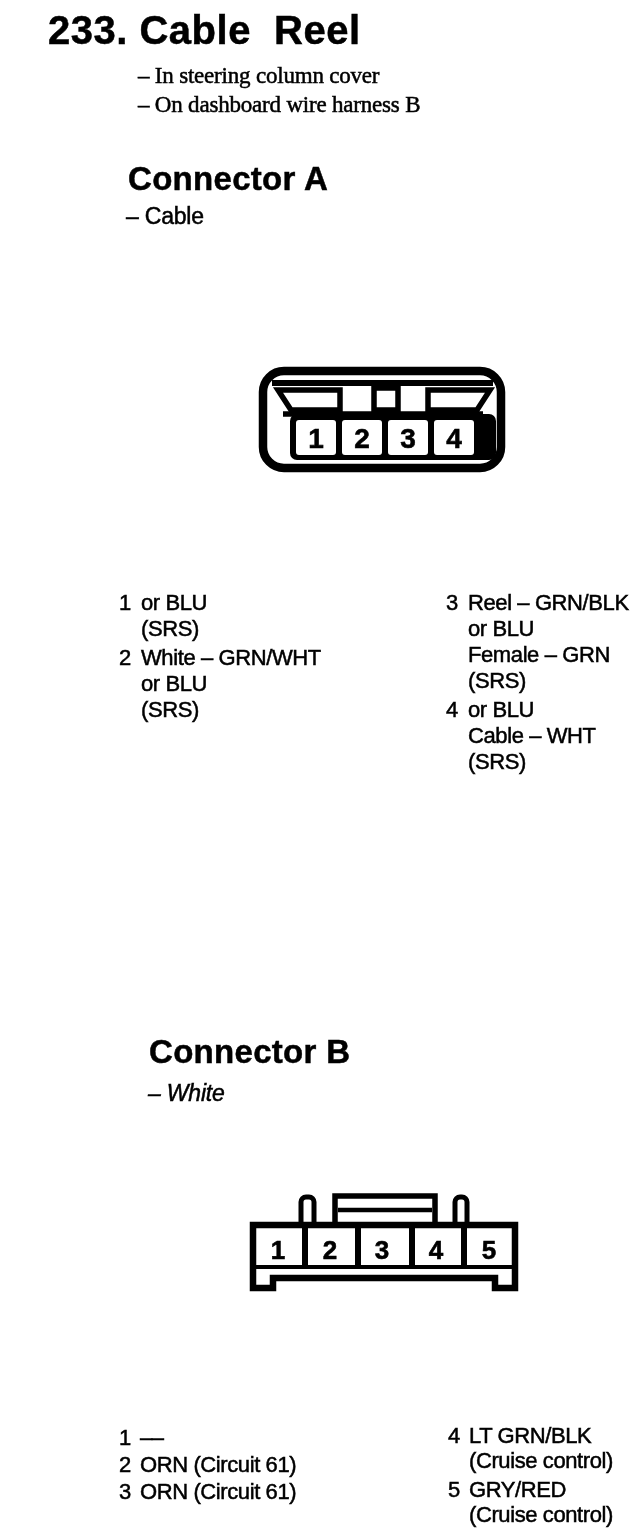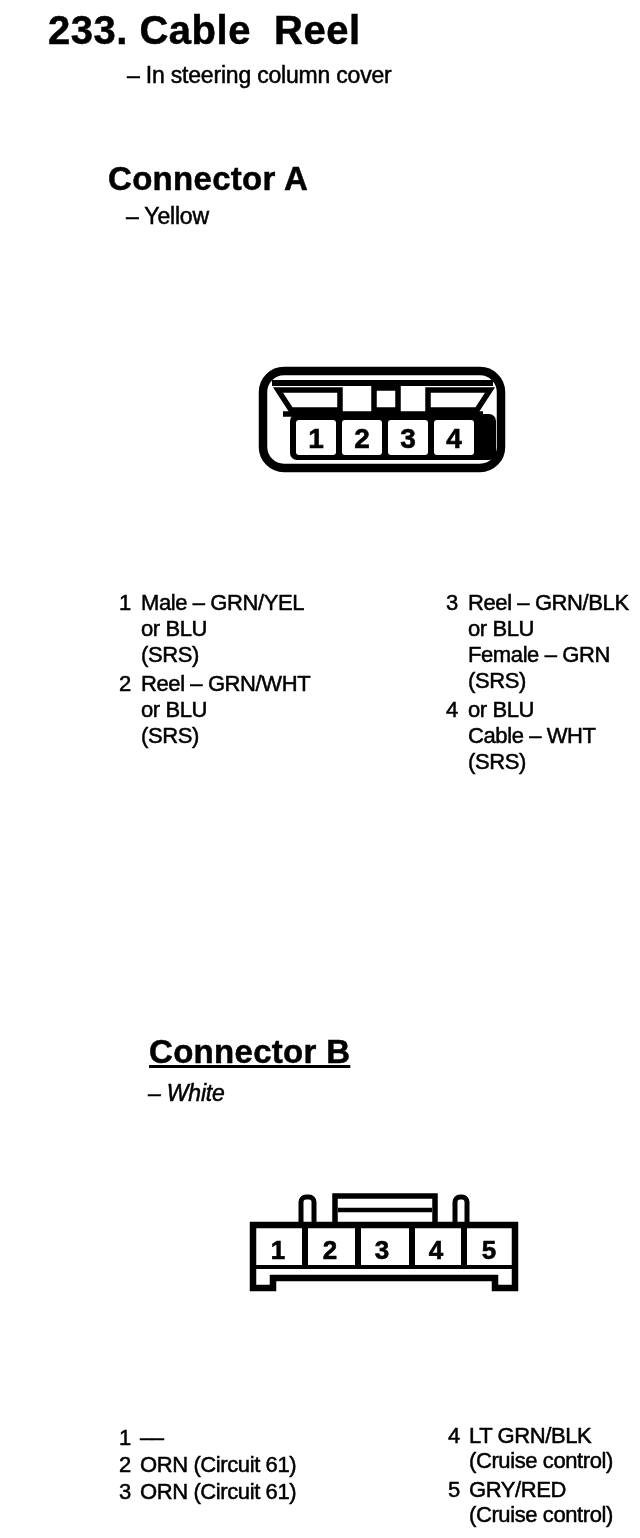--- a/index.html
+++ b/index.html
@@ -26,26 +26,27 @@
     stroke:#000; stroke-width:0.6px; text-anchor:middle;
   }
 </style>
 </head>
 <body>
 
 <div class="page">
 
   <div class="abs title ink" style="left:16px; top:10px;">233. Cable  Reel</div>
 
-  <div class="abs note-block ink" style="left:95px; top:61px;">
+  <div class="abs note-block ink" style="left:106px; top:61px;font-family:Liberation Serif, serif;">
     <div>– In steering column cover</div>
+    <div>– On dashboard wire harness B</div>
   </div>
 
-  <div class="abs h2 ink" style="left:76px; top:162px;">Connector A</div>
-  <div class="abs color-note ink" style="left:94px; top:205px;">– Yellow</div>
+  <div class="abs h2 ink" style="left:96px; top:162px;">Connector A</div>
+  <div class="abs color-note ink" style="left:94px; top:205px;">– Cable</div>
 
   <svg class="abs" style="left:210px; top:350px;" width="280" height="135" viewBox="210 350 280 135">
     <rect x="231" y="371" width="238" height="97" rx="21" fill="#fff" stroke-width="8.5"></rect>
     <line x1="240" y1="383" x2="461" y2="383" stroke-width="6"></line>
     <polygon points="246,390 308,390 308,410 259,410" fill="#fff" stroke-width="5.5"></polygon>
     <rect x="342" y="388" width="24" height="22" fill="#fff" stroke-width="5.5"></rect>
     <polygon points="396,390 458,390 445,410 396,410" fill="#fff" stroke-width="5.5"></polygon>
     <line x1="251" y1="414" x2="451" y2="414" stroke-width="5.5"></line>
     <rect x="258" y="414" width="206" height="46" rx="7" fill="#000" stroke-width="0"></rect>
     <rect x="264" y="420" width="40" height="35" rx="3" fill="#fff" stroke-width="0"></rect>
@@ -55,29 +56,28 @@
     <text x="284" y="448" font-size="28">1</text>
     <text x="330" y="448" font-size="28">2</text>
     <text x="376" y="448" font-size="28">3</text>
     <text x="422" y="448" font-size="28">4</text>
   </svg>
 
   <div class="abs pinlist ink" style="left:87px; top:590px;">
     <div class="pin-entry">
       <div class="pin-num">1</div>
       <div>
-        <div>Male – GRN/YEL</div>
         <div>or BLU</div>
         <div>(SRS)</div>
       </div>
     </div>
     <div class="pin-entry">
       <div class="pin-num">2</div>
       <div>
-        <div>Reel – GRN/WHT</div>
+        <div>White – GRN/WHT</div>
         <div>or BLU</div>
         <div>(SRS)</div>
       </div>
     </div>
   </div>
 
   <div class="abs pinlist ink" style="left:414px; top:590px;">
     <div class="pin-entry">
       <div class="pin-num">3</div>
       <div>
@@ -90,21 +90,21 @@
     <div class="pin-entry">
       <div class="pin-num">4</div>
       <div>
         <div>or BLU</div>
         <div>Cable – WHT</div>
         <div>(SRS)</div>
       </div>
     </div>
   </div>
 
-  <div class="abs h2 ink" style="left:117px; top:1035px;text-decoration:underline;">Connector B</div>
+  <div class="abs h2 ink" style="left:117px; top:1035px;">Connector B</div>
   <div class="abs color-note ink" style="left:116px; top:1082px;font-style:italic;">– White</div>
 
   <svg class="abs" style="left:200px; top:1180px;" width="300" height="125" viewBox="200 1180 300 125">
     <rect x="269" y="1197" width="13" height="34" rx="5" fill="#fff" stroke-width="5"></rect>
     <rect x="303" y="1196" width="100" height="34" fill="#fff" stroke-width="5.5"></rect>
     <line x1="306" y1="1210" x2="400" y2="1210" stroke-width="4.5"></line>
     <rect x="423" y="1197" width="12" height="34" rx="5" fill="#fff" stroke-width="5"></rect>
     <path d="M 221,1225 H 483 V 1288 H 463 V 1278 H 241 V 1288 H 221 Z" fill="#fff" stroke-width="6.5"></path>
     <line x1="224" y1="1267" x2="480" y2="1267" stroke-width="4"></line>
     <line x1="273" y1="1224" x2="273" y2="1267" stroke-width="6"></line>

